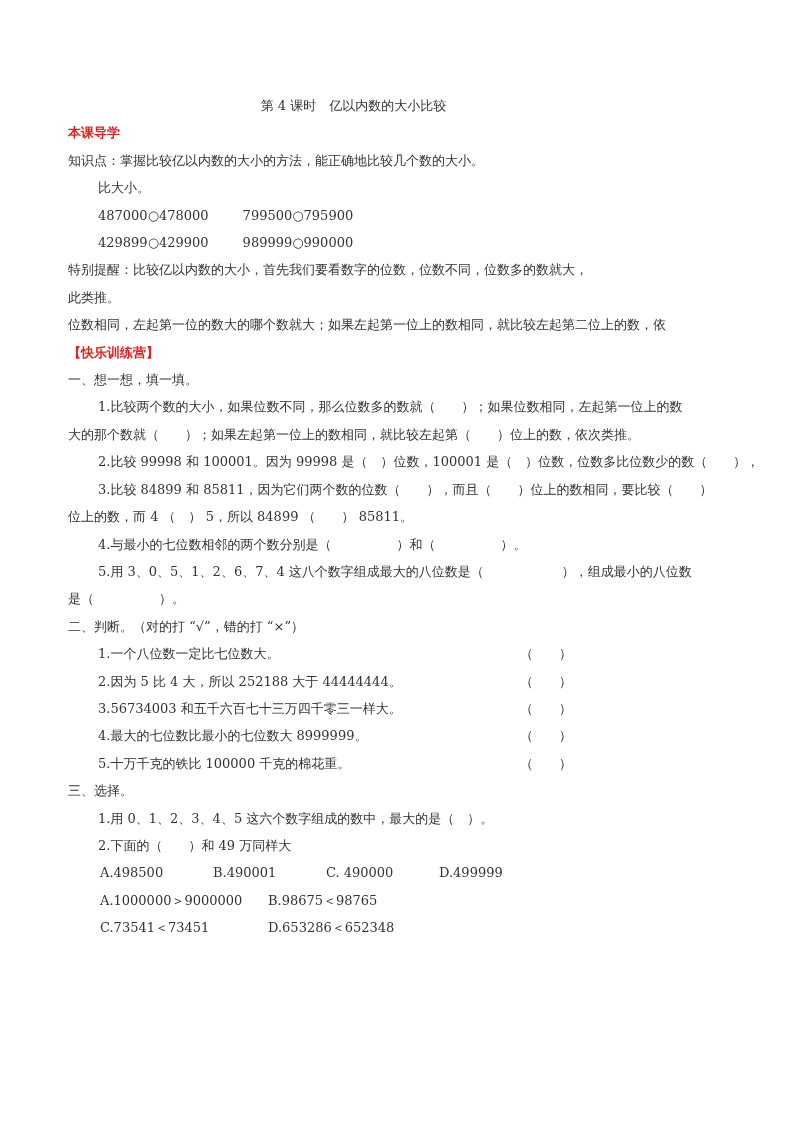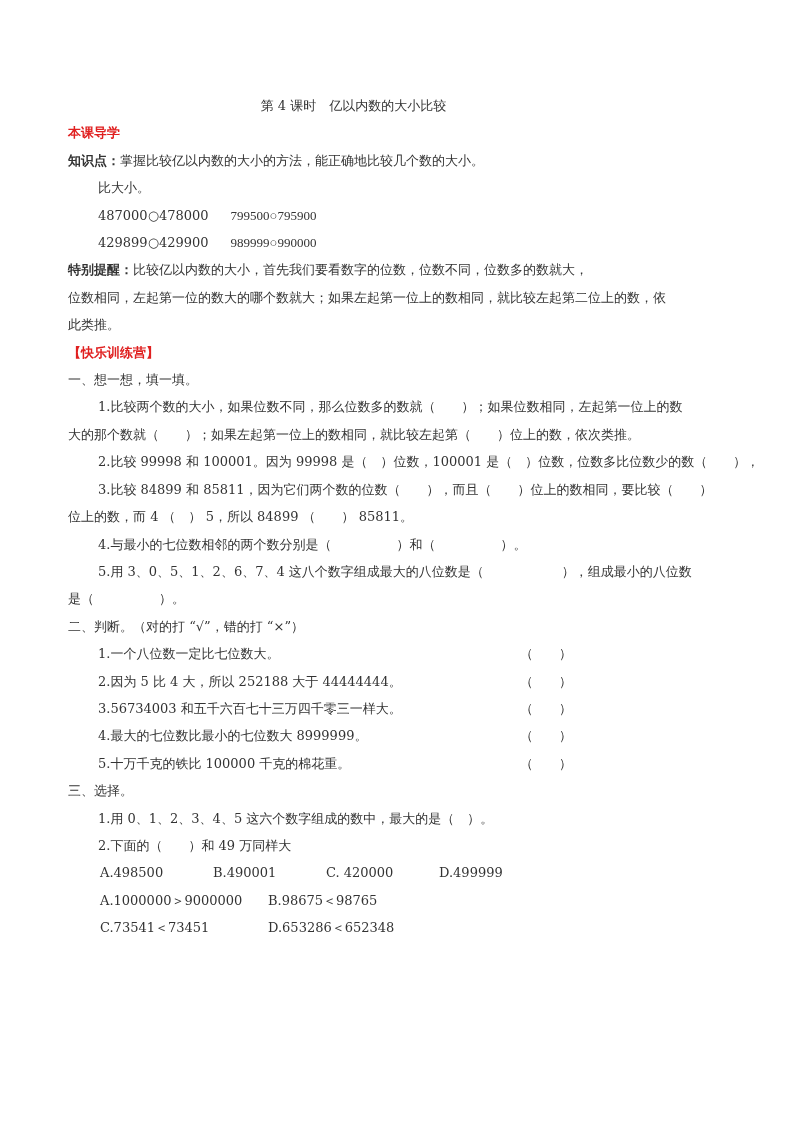--- a/index.html
+++ b/index.html
@@ -20,23 +20,23 @@
     line-height: 27.4px;
     font-size: 13px;
     white-space: nowrap;
     position: relative;
   }
   .title-line {
     text-align: center;
     padding-right: 88px;
   }
   .red { color: var(--accent); font-weight: bold; }
-  .bold { font-weight: bold; }
+  .bold { font-weight: normal; }
   .ind { padding-left: 30px; }   
-  .pair-right { margin-left: 22px; font-family: Liberation Serif, serif; }
+  .pair-right { margin-left: 34px; }
   .answer-col { position: absolute; left: 452px; top: 0; }
   .opt { display: inline-block; width: 113px; }
   .opt-wide { display: inline-block; width: 168px; }
   .opts-row { padding-left: 32px; }
 </style>
 </head>
 <body>
 
 <div class="page">
 
@@ -46,22 +46,22 @@
 
   <div class="line"><span class="bold">知识点：</span><span>掌握比较亿以内数的大小的方法，能正确地比较几个数的大小。</span></div>
 
   <div class="line ind">比大小。</div>
 
   <div class="line ind"><span>487000○478000</span><span class="pair-right">799500○795900</span></div>
 
   <div class="line ind"><span>429899○429900</span><span class="pair-right">989999○990000</span></div>
 
   <div class="line"><span class="bold">特别提醒：</span><span>比较亿以内数的大小，首先我们要看数字的位数，位数不同，位数多的数就大，</span></div>
+  <div class="line">此类推。</div>
   <div class="line">位数相同，左起第一位的数大的哪个数就大；如果左起第一位上的数相同，就比较左起第二位上的数，依</div>
-  <div class="line">此类推。</div>
 
   <div class="line red">【快乐训练营】</div>
 
   <div class="line">一、想一想，填一填。</div>
   <div class="line ind">1.比较两个数的大小，如果位数不同，那么位数多的数就（　　）；如果位数相同，左起第一位上的数</div>
   <div class="line">大的那个数就（　　）；如果左起第一位上的数相同，就比较左起第（　　）位上的数，依次类推。</div>
   <div class="line ind">2.比较 99998 和 100001。因为 99998 是（　）位数，100001 是（　）位数，位数多比位数少的数（　　），</div>
   <div class="line ind">3.比较 84899 和 85811，因为它们两个数的位数（　　），而且（　　）位上的数相同，要比较（　　）</div>
   <div class="line">位上的数，而 4 （　） 5，所以 84899 （　　） 85811。</div>
   <div class="line ind">4.与最小的七位数相邻的两个数分别是（　　　　　）和（　　　　　）。</div>
@@ -78,18 +78,18 @@
 
   <div class="line ind"><span>4.最大的七位数比最小的七位数大 8999999。</span><span class="answer-col">（　　）</span></div>
 
   <div class="line ind"><span>5.十万千克的铁比 100000 千克的棉花重。</span><span class="answer-col">（　　）</span></div>
 
   <div class="line">三、选择。</div>
 
   <div class="line ind">1.用 0、1、2、3、4、5 这六个数字组成的数中，最大的是（　）。</div>
 
   <div class="line ind">2.下面的（　　）和 49 万同样大</div>
-  <div class="line opts-row"><span class="opt">A.498500</span><span class="opt">B.490001</span><span class="opt">C. 420000</span><span>D.499999</span></div>
+  <div class="line opts-row"><span class="opt">A.498500</span><span class="opt">B.490001</span><span class="opt">C. 490000</span><span>D.499999</span></div>
 
   <div class="line opts-row"><span class="opt-wide">A.1000000＞9000000</span><span>B.98675＜98765</span></div>
   <div class="line opts-row"><span class="opt-wide">C.73541＜73451</span><span>D.653286＜652348</span></div>
 
 </div>
 
 </body></html>

